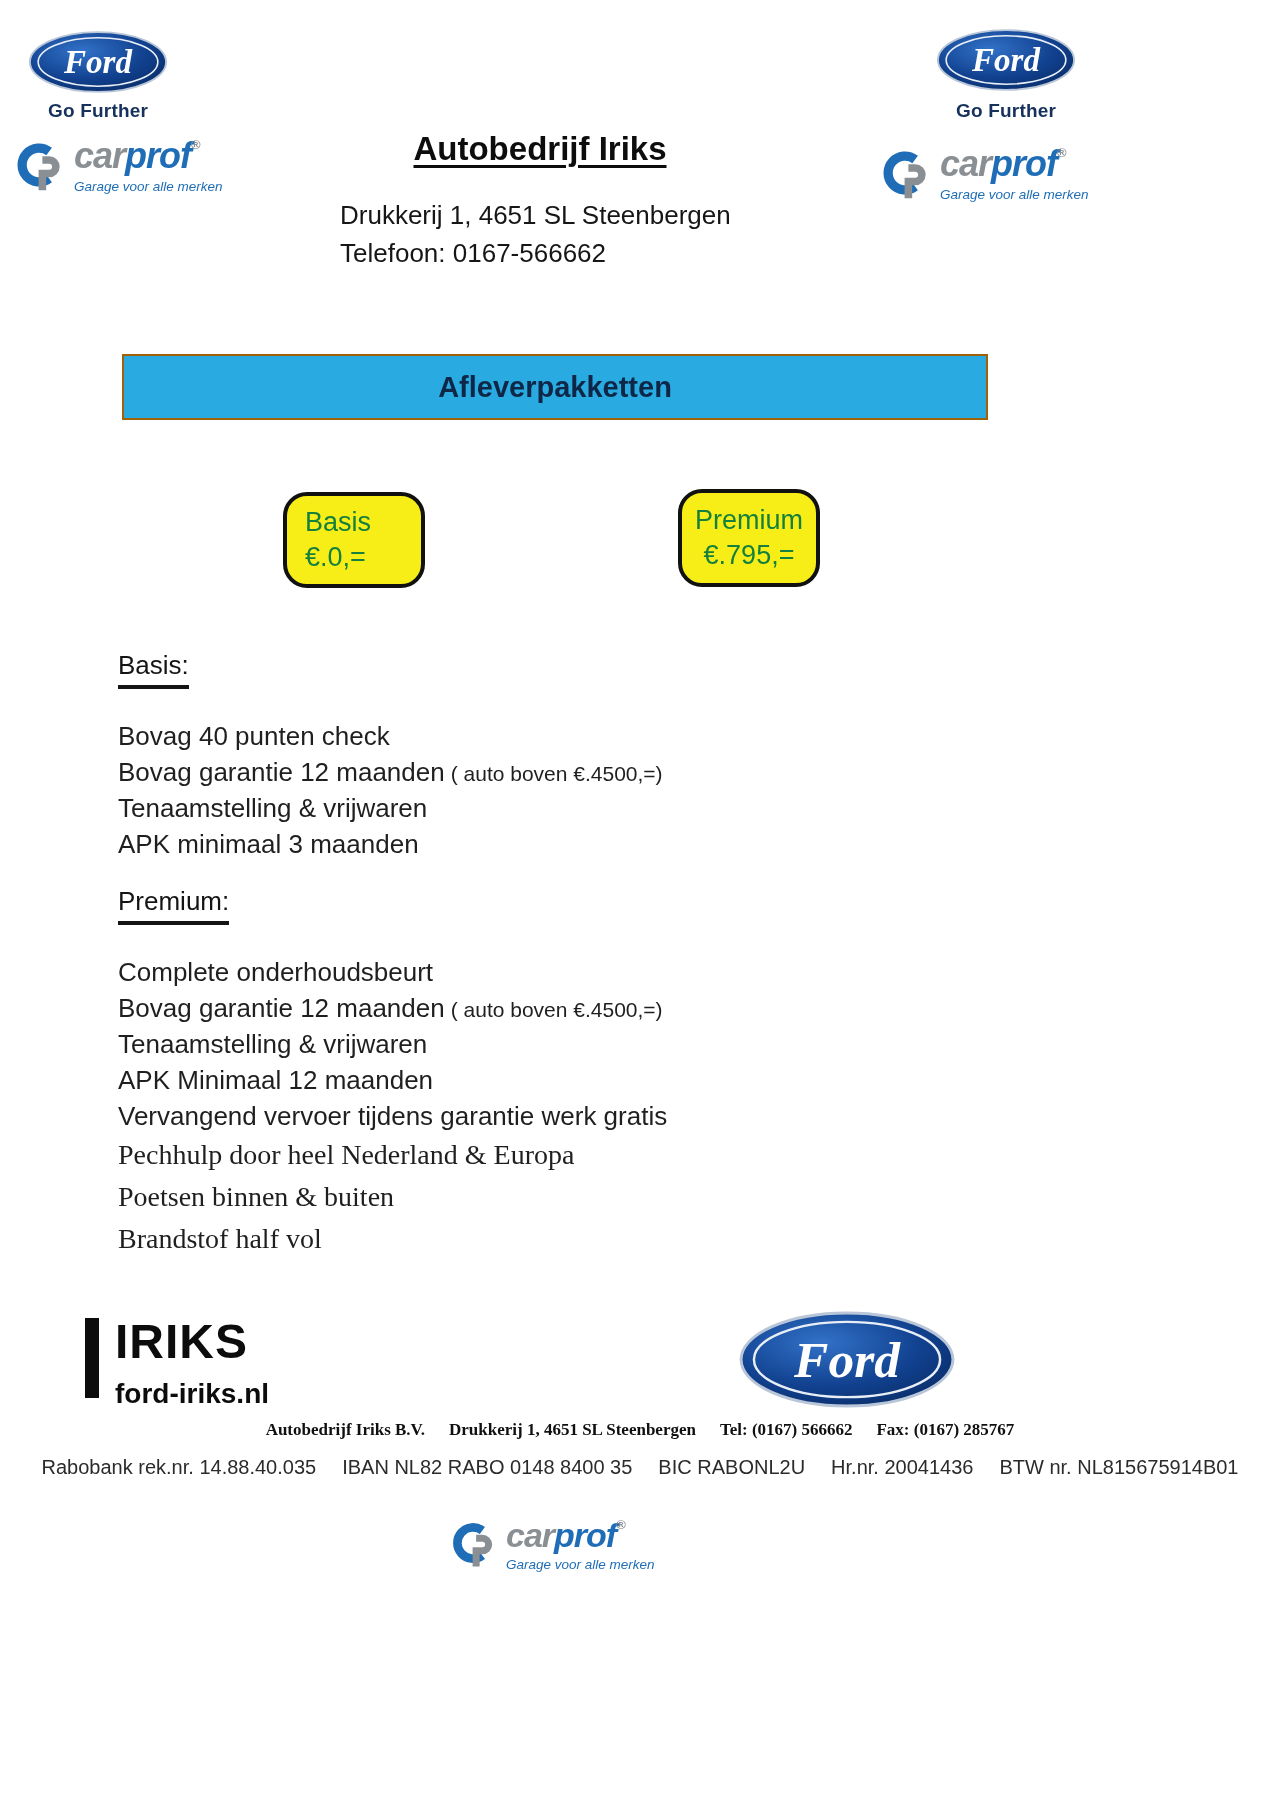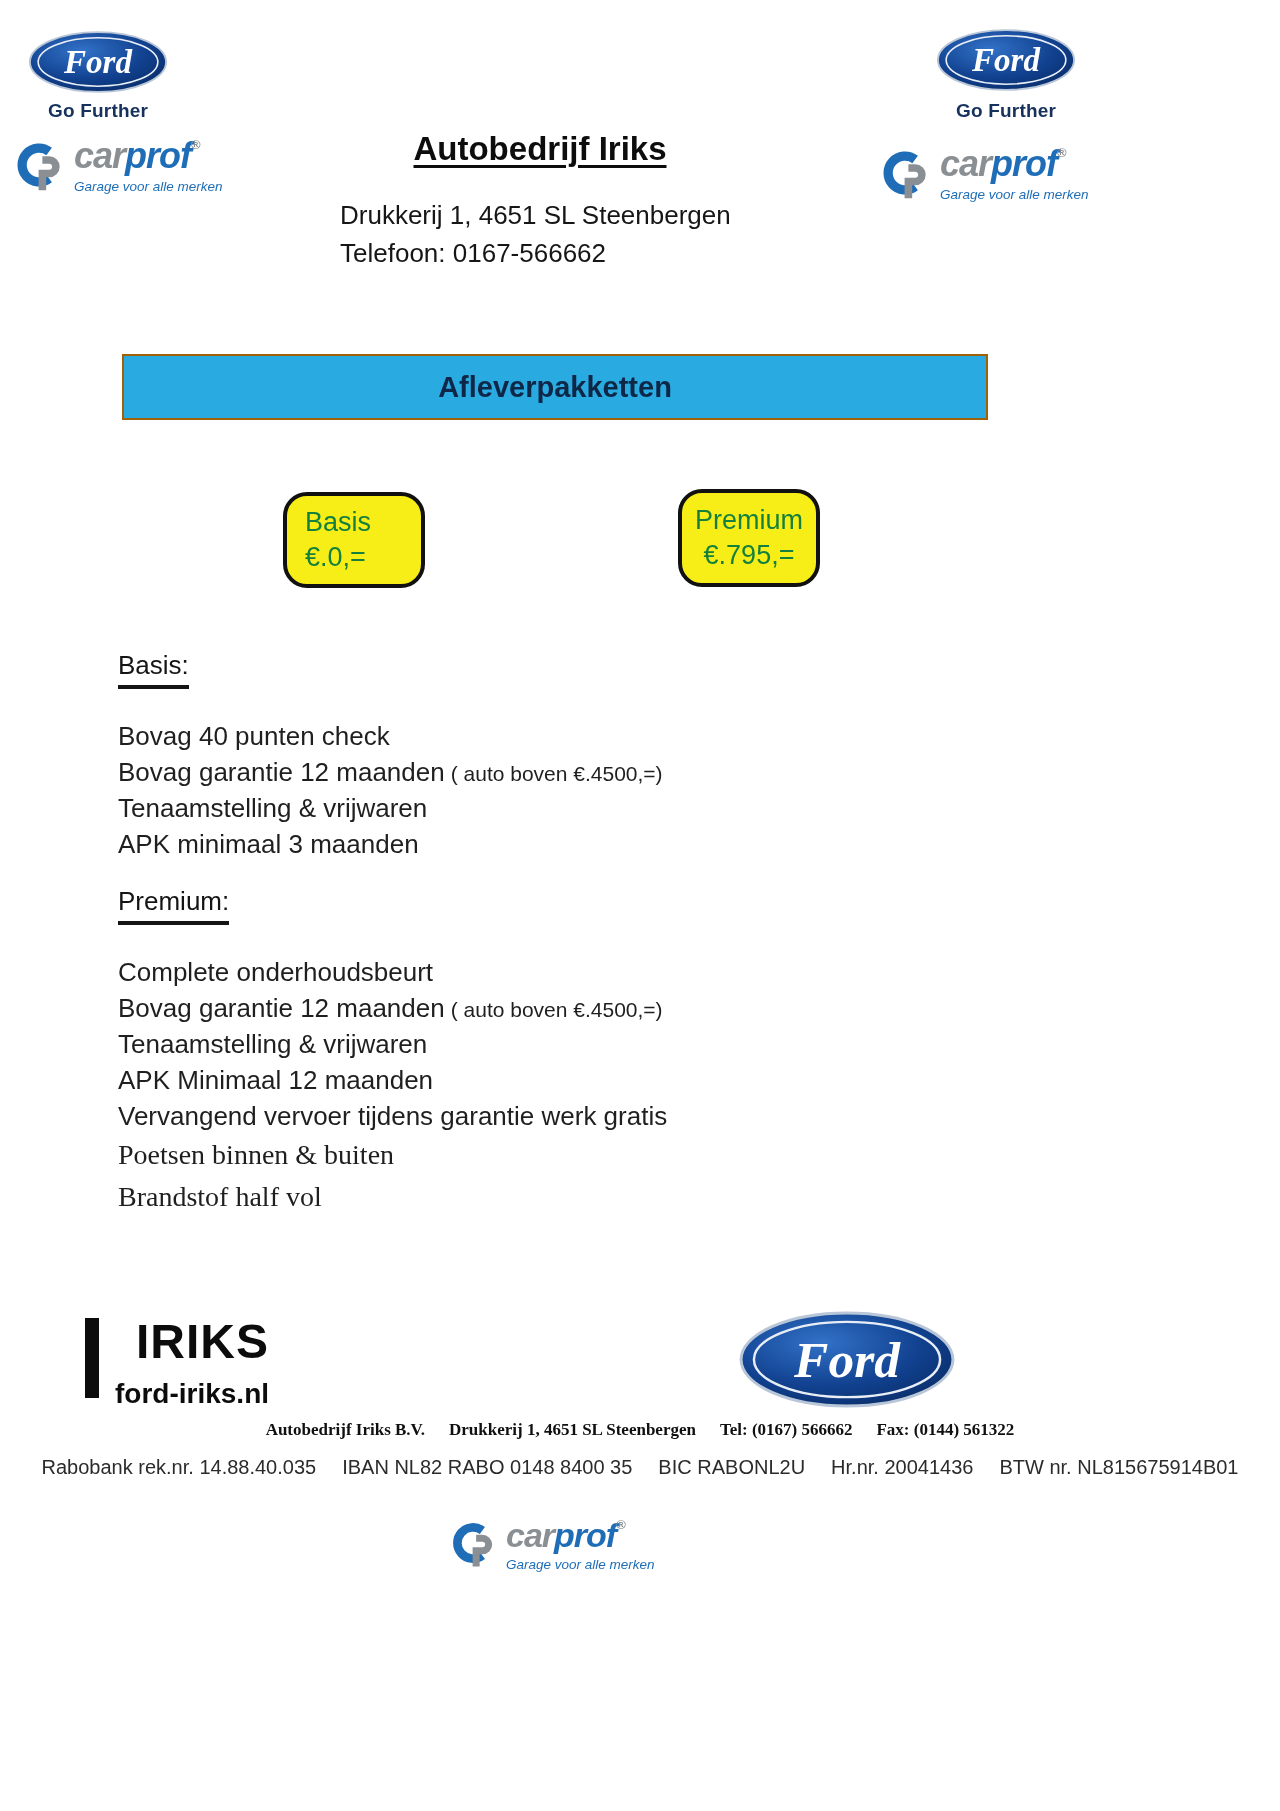--- a/index.html
+++ b/index.html
@@ -67,21 +67,21 @@
     border-bottom:4px solid #151515; padding-bottom:4px;
   }
   .sec-items { margin-top:30px; }
   .item { font-size:26px; line-height:34px; color:#1f1f1f; white-space:nowrap; }
   .item .note { font-size:21px; margin-left:6px; }
   .item.serif { font-family:"Liberation Serif", serif; font-size:28px; line-height:40px; }
   .section-basis   { left:118px; top:650px; }
   .section-premium { left:118px; top:886px; }
 
   
-  .iriks { left:85px; top:1318px; display:flex; align-items:flex-start; gap:16px;text-align:right; }
+  .iriks { left:85px; top:1318px; display:flex; align-items:flex-start; gap:16px; }
   .iriks-bar { width:14px; height:80px; background:#0c0c0c; }
   .iriks-name { font-size:48px; font-weight:bold; color:#0c0c0c; line-height:1; letter-spacing:1px; }
   .iriks-site { font-size:28px; font-weight:bold; color:#0c0c0c; margin-top:12px; }
   .ford-bottom { left:738px; top:1310px; }
 
   .footer-line1 {
     left:0; top:1420px; width:100%; display:flex; justify-content:center; gap:24px;
     font-family:"Liberation Serif", serif; font-weight:bold; font-size:17px; color:#101010;
   }
   .footer-line2 {
@@ -173,20 +173,21 @@
   </section>
 
   <section class="abs section-premium">
     <h2 class="sec-heading">Premium:</h2>
     <div class="sec-items">
       <div class="item"><span>Complete onderhoudsbeurt</span><span class="note"></span></div>
       <div class="item"><span>Bovag garantie 12 maanden</span><span class="note">( auto boven €.4500,=)</span></div>
       <div class="item"><span>Tenaamstelling &amp; vrijwaren</span><span class="note"></span></div>
       <div class="item"><span>APK Minimaal 12 maanden</span><span class="note"></span></div>
       <div class="item"><span>Vervangend vervoer tijdens garantie werk gratis</span><span class="note"></span></div>
+      <div class="item serif"><span>Pechhulp door heel Nederland &amp; Europa</span><span class="note"></span></div>
       <div class="item serif"><span>Poetsen binnen &amp; buiten</span><span class="note"></span></div>
       <div class="item serif"><span>Brandstof half vol</span><span class="note"></span></div>
     </div>
   </section>
 
   <div class="abs iriks">
     <div class="iriks-bar"></div>
     <div>
       <div class="iriks-name">IRIKS</div>
       <div class="iriks-site">ford-iriks.nl</div>
@@ -196,21 +197,21 @@
   <svg class="abs ford-oval ford-bottom" width="218" height="99" viewBox="0 0 220 100">
     <ellipse cx="110" cy="50" rx="107" ry="47" fill="url(#fordGrad)" stroke="#b9c6d8" stroke-width="3"></ellipse>
     <ellipse cx="110" cy="50" rx="94" ry="38" fill="none" stroke="#e8eef6" stroke-width="2.5"></ellipse>
     <text x="110" y="68" text-anchor="middle" class="ford-script">Ford</text>
   </svg>
 
   <div class="abs footer-line1">
     <span>Autobedrijf Iriks B.V.</span>
     <span>Drukkerij 1, 4651 SL Steenbergen</span>
     <span>Tel: (0167) 566662</span>
-    <span>Fax: (0144) 561322</span>
+    <span>Fax: (0167) 285767</span>
   </div>
   <div class="abs footer-line2">
     <span>Rabobank rek.nr.  14.88.40.035</span>
     <span>IBAN NL82 RABO 0148 8400 35</span>
     <span>BIC RABONL2U</span>
     <span>Hr.nr. 20041436</span>
     <span>BTW nr. NL815675914B01</span>
   </div>
 
   <div class="abs carprof carprof-bottom">

